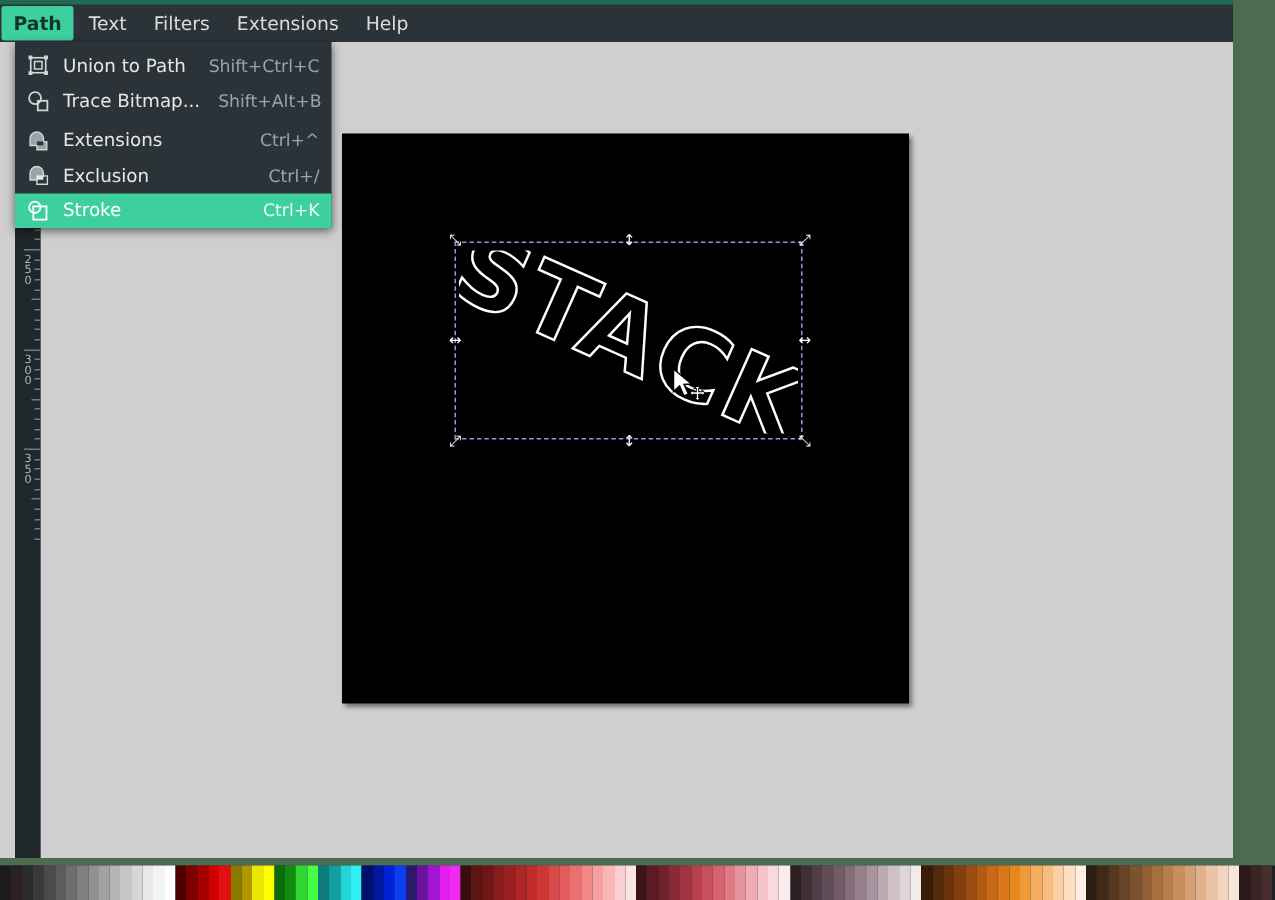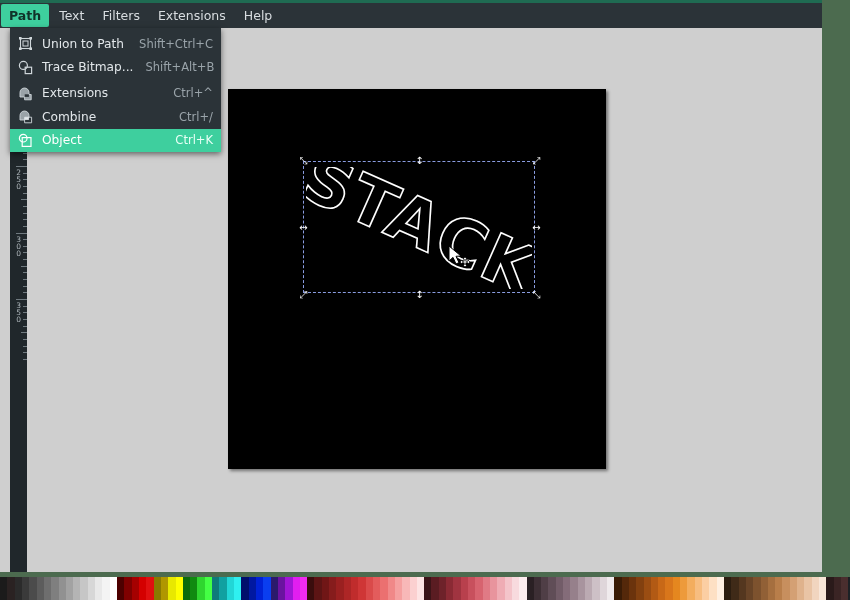--- a/index.html
+++ b/index.html
@@ -469,29 +469,29 @@
         </svg>
         <span class="mi-label">Extensions</span>
         <span class="mi-accel">Ctrl+^</span>
       </div>
       <div class="menu-item">
         <svg class="mi-icon" viewBox="0 0 15 15">
           <path d="M2 6.5a4.5 4.5 0 0 1 9 0v2H6.6V11H2Z" fill="#9aa3a8" stroke="#cfd6da" stroke-width="0.9"></path>
           <path d="M6.6 8.2h7v5.6h-7z" fill="none" stroke="#cfd6da" stroke-width="0.9"></path>
           <path d="M6.7 8.3h4.2v2.6H6.7z" fill="#e2e7ea"></path>
         </svg>
-        <span class="mi-label">Combine</span>
+        <span class="mi-label">Exclusion</span>
         <span class="mi-accel">Ctrl+/</span>
       </div>
       <div class="menu-item sel">
         <svg class="mi-icon" viewBox="0 0 15 15">
           <circle cx="5.2" cy="5.2" r="3.8" fill="none" stroke="#ffffff" stroke-width="1.2"></circle>
           <rect x="4.2" y="4.6" width="8.8" height="8.8" fill="none" stroke="#ffffff" stroke-width="1.2"></rect>
         </svg>
-        <span class="mi-label">Object</span>
+        <span class="mi-label">Stroke</span>
         <span class="mi-accel">Ctrl+K</span>
       </div>
     </div>
 
   <div class="bottomfill"></div>
 
   <div class="palette-wrap">
       <div class="swatch" style="background: rgb(27, 27, 27); width: 7.32759px;"></div>
       <div class="swatch" style="background: rgb(42, 34, 34); width: 7.32759px;"></div>
       <div class="swatch" style="background: rgb(43, 43, 43); width: 7.32759px;"></div>

